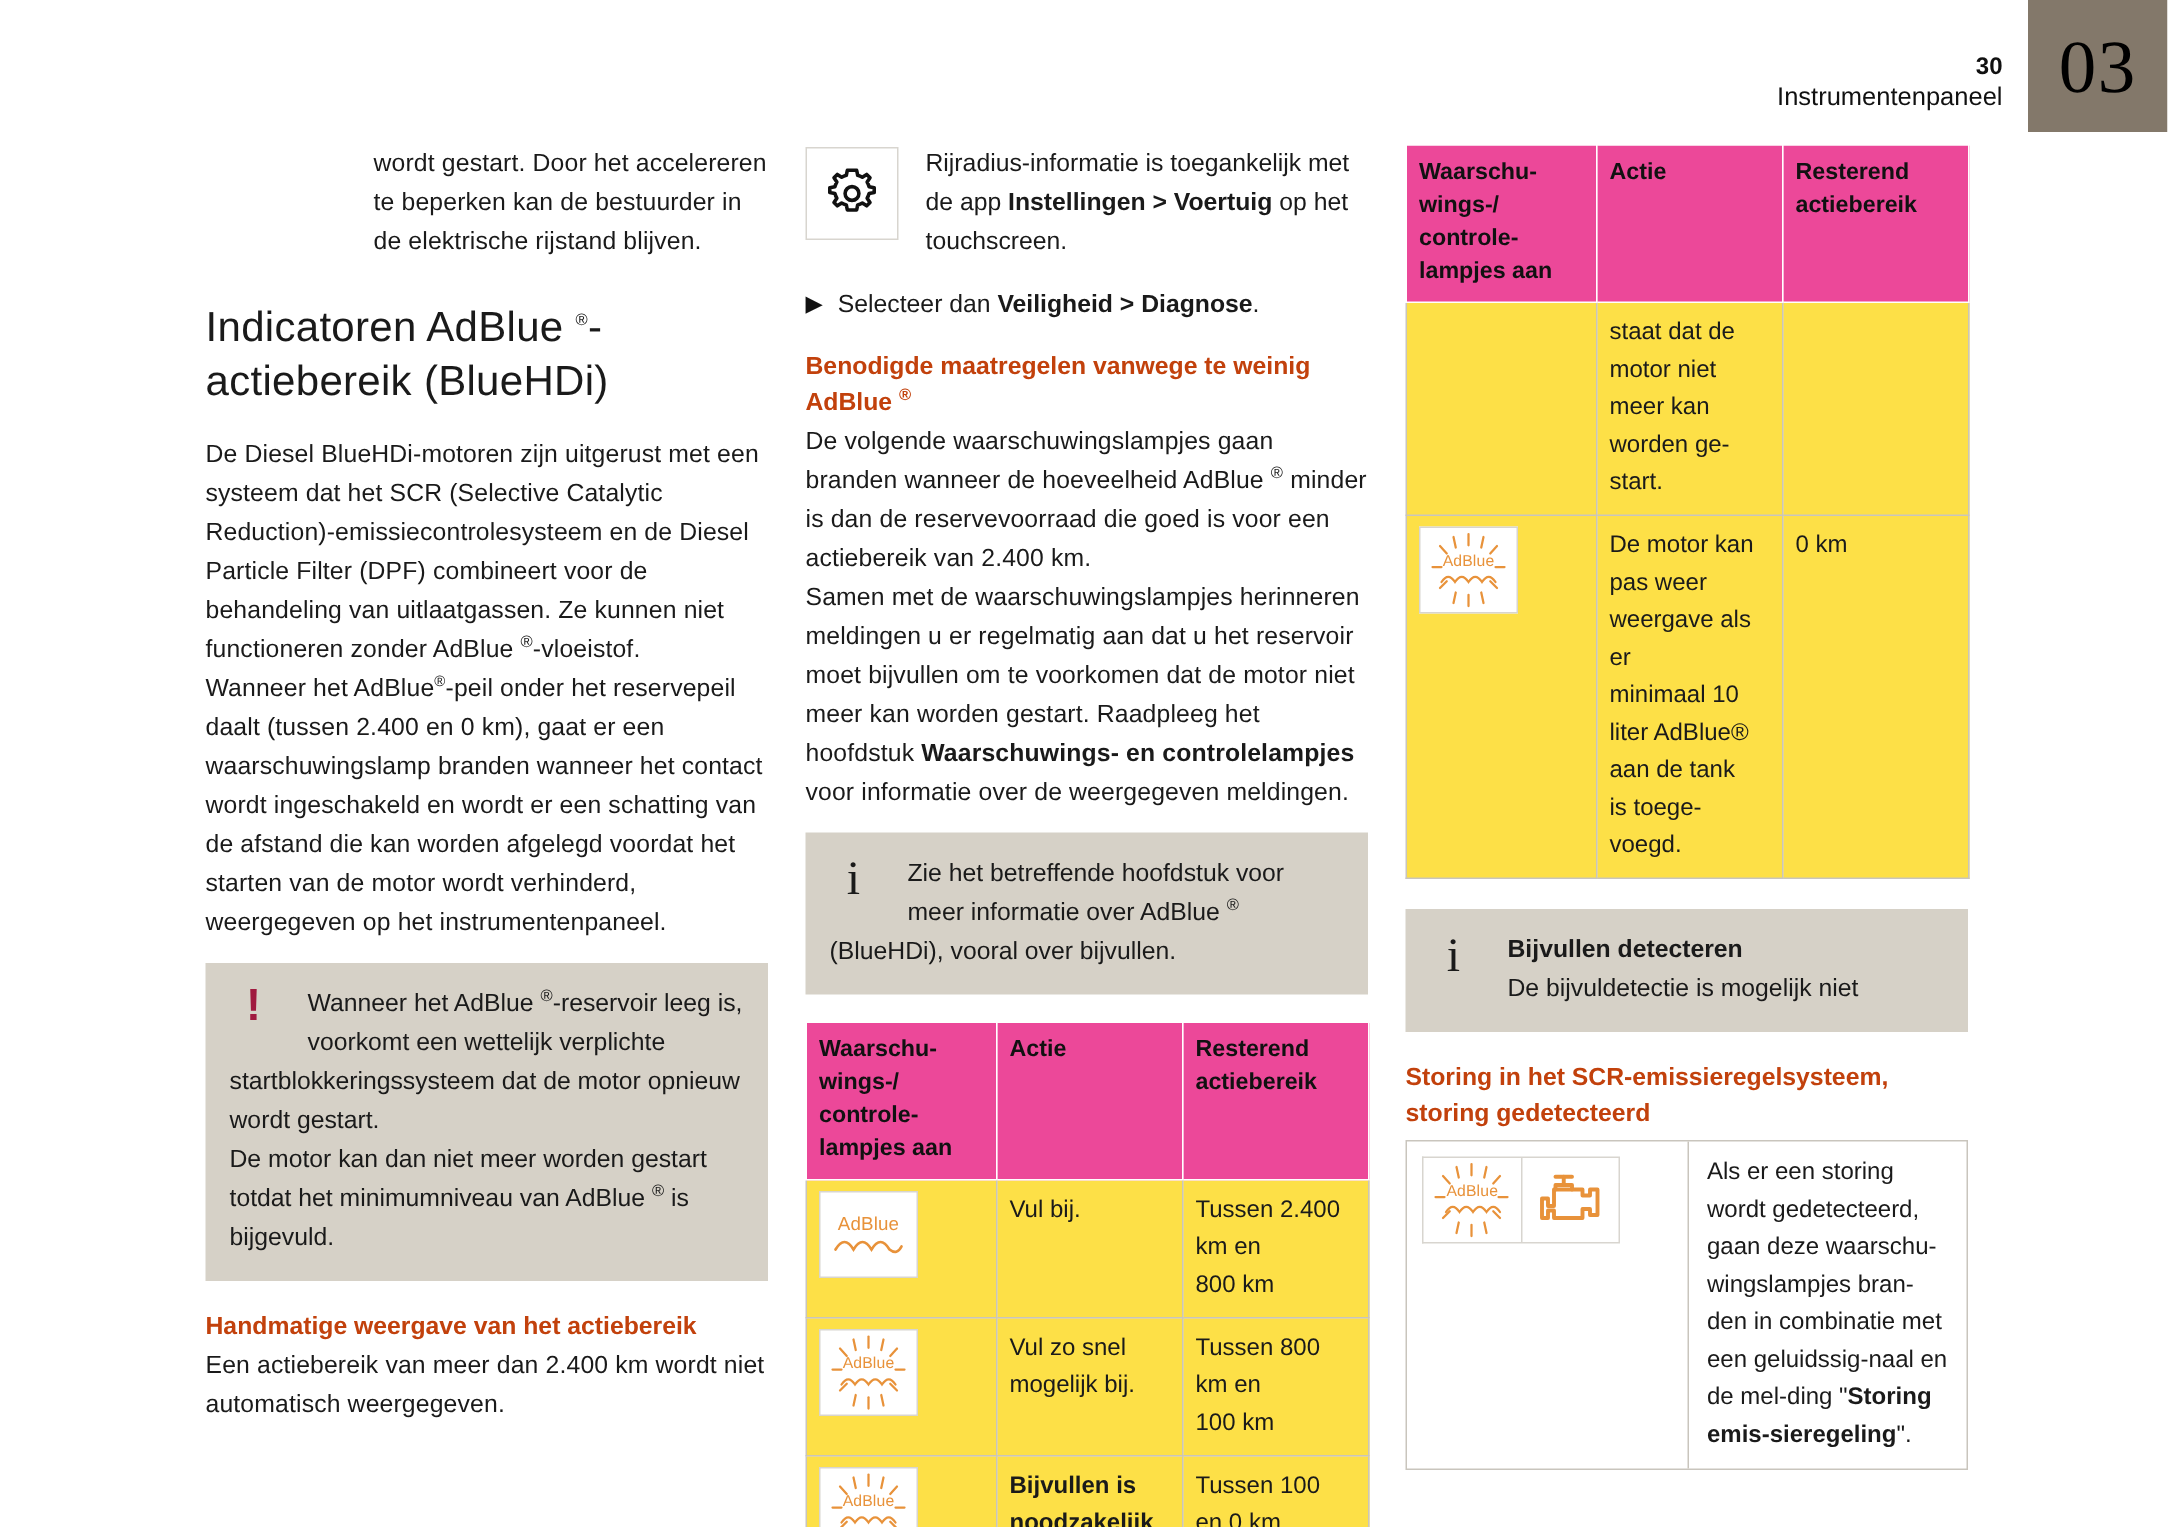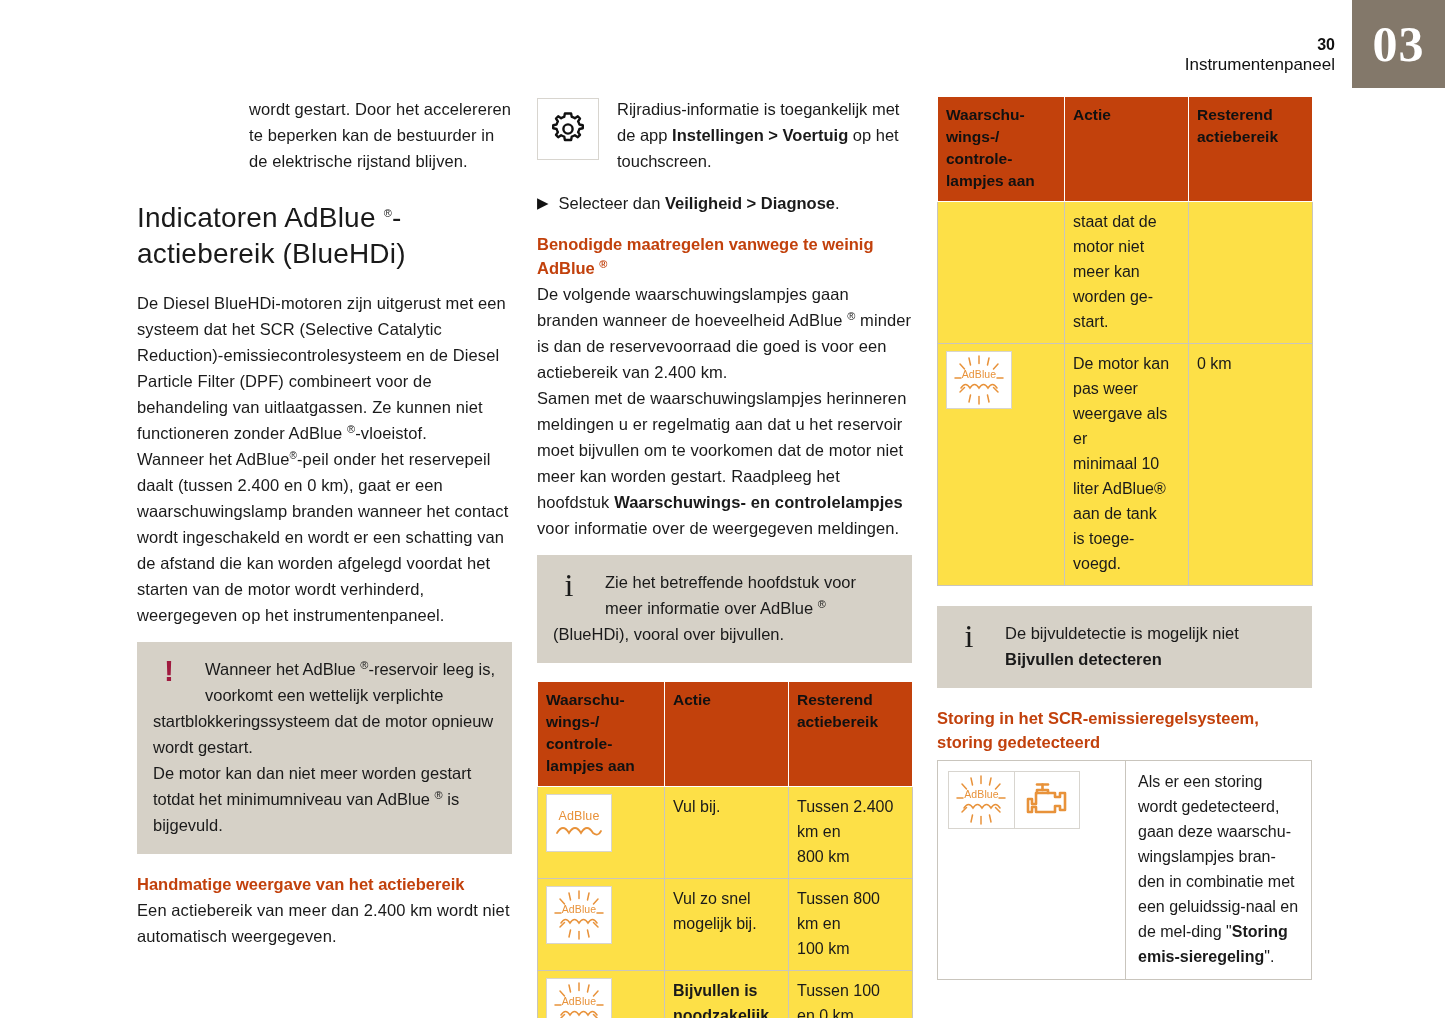--- a/index.html
+++ b/index.html
@@ -13,22 +13,22 @@
   }
   
   #header{position:absolute;top:0;left:0;width:1445px;height:88px;}
   #chapter-block{
     position:absolute;right:0;top:0;width:93px;height:88px;
     background:#83786a;
     display:flex;align-items:center;justify-content:center;
   }
   #chapter-num{
     font-family:"Liberation Serif", serif;
-    font-size:50px;color:#ffffff;letter-spacing:1px;line-height:1;
-    font-weight:700;
+    font-size:50px;color:#000000;letter-spacing:1px;line-height:1;
+    font-weight:400;
   }
   #header-text{
     position:absolute;right:110px;top:36px;text-align:right;
   }
   #page-number{font-size:16px;font-weight:bold;line-height:18px;color:#111;}
   #section-title{font-size:17px;line-height:22px;color:#111;font-weight:400;}
 
   
   #content{position:absolute;top:96px;left:0;width:1163px;height:900px;}
   .col{position:absolute;top:0;width:375px;}
@@ -96,21 +96,21 @@
     font-size:16.5px;line-height:26px;margin:6px 0 16px 0;
   }
   .arrow-glyph{font-size:15px;line-height:26px;color:#111;}
 
   
   table.wtable{
     border-collapse:collapse;width:375px;table-layout:fixed;
     margin-top:4px;
   }
   table.wtable th{
-    background:#c2410c;color:#111;
+    background:#ec4899;color:#111;
     font-size:15.5px;line-height:22px;font-weight:bold;
     text-align:left;vertical-align:top;
     padding:7px 8px 9px 8px;
     border:1px solid #ffffff;
   }
   table.wtable td{
     background:#fde047;
     font-size:16px;line-height:25px;
     vertical-align:top;
     padding:7px 8px 9px 8px;
@@ -417,22 +417,22 @@
             <span>voegd.</span>
           </td>
           <td>0 km</td>
         </tr>
       </tbody>
     </table>
 
     <div class="note-box" style="margin-top:20px;">
       <div class="note-icon info">i</div>
       <div class="note-body">
+        <div class="note-first-lines"><b>Bijvullen detecteren</b></div>
         <div class="note-first-lines">De bijvuldetectie is mogelijk niet</div>
-        <div class="note-first-lines"><b>Bijvullen detecteren</b></div>
       </div>
     </div>
 
     <div class="sub-heading" style="margin-top:16px;">
       <span>Storing in het SCR-emissieregelsysteem,</span><br>
       <span>storing gedetecteerd</span>
     </div>
 
     <div class="fault-box">
       <div class="fault-icons">

